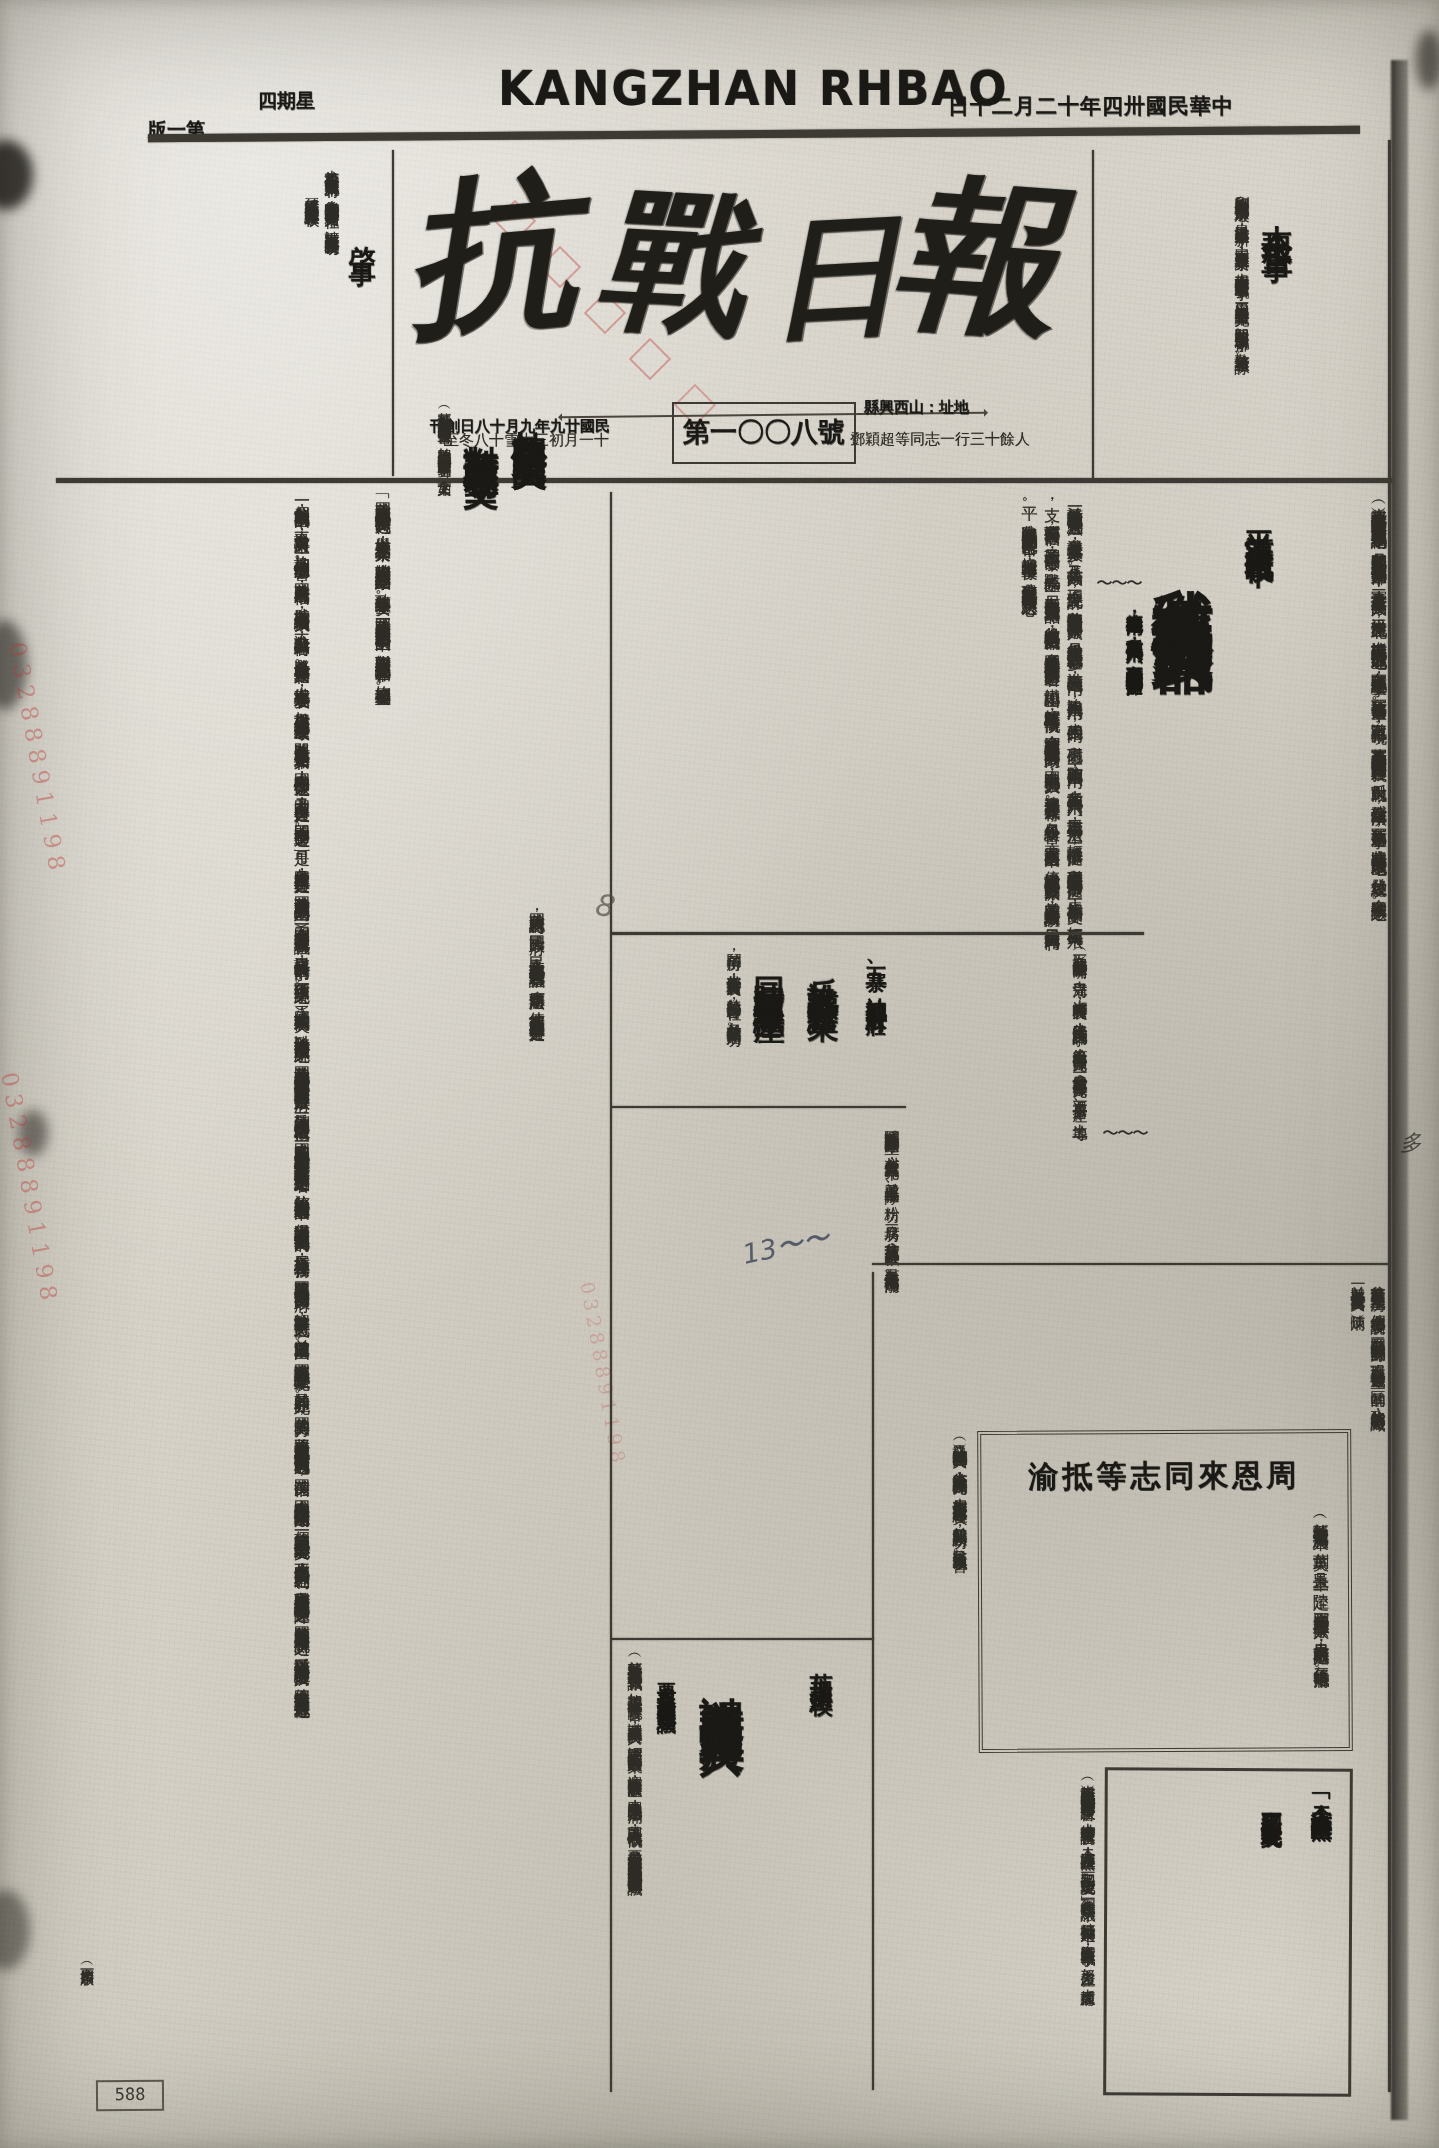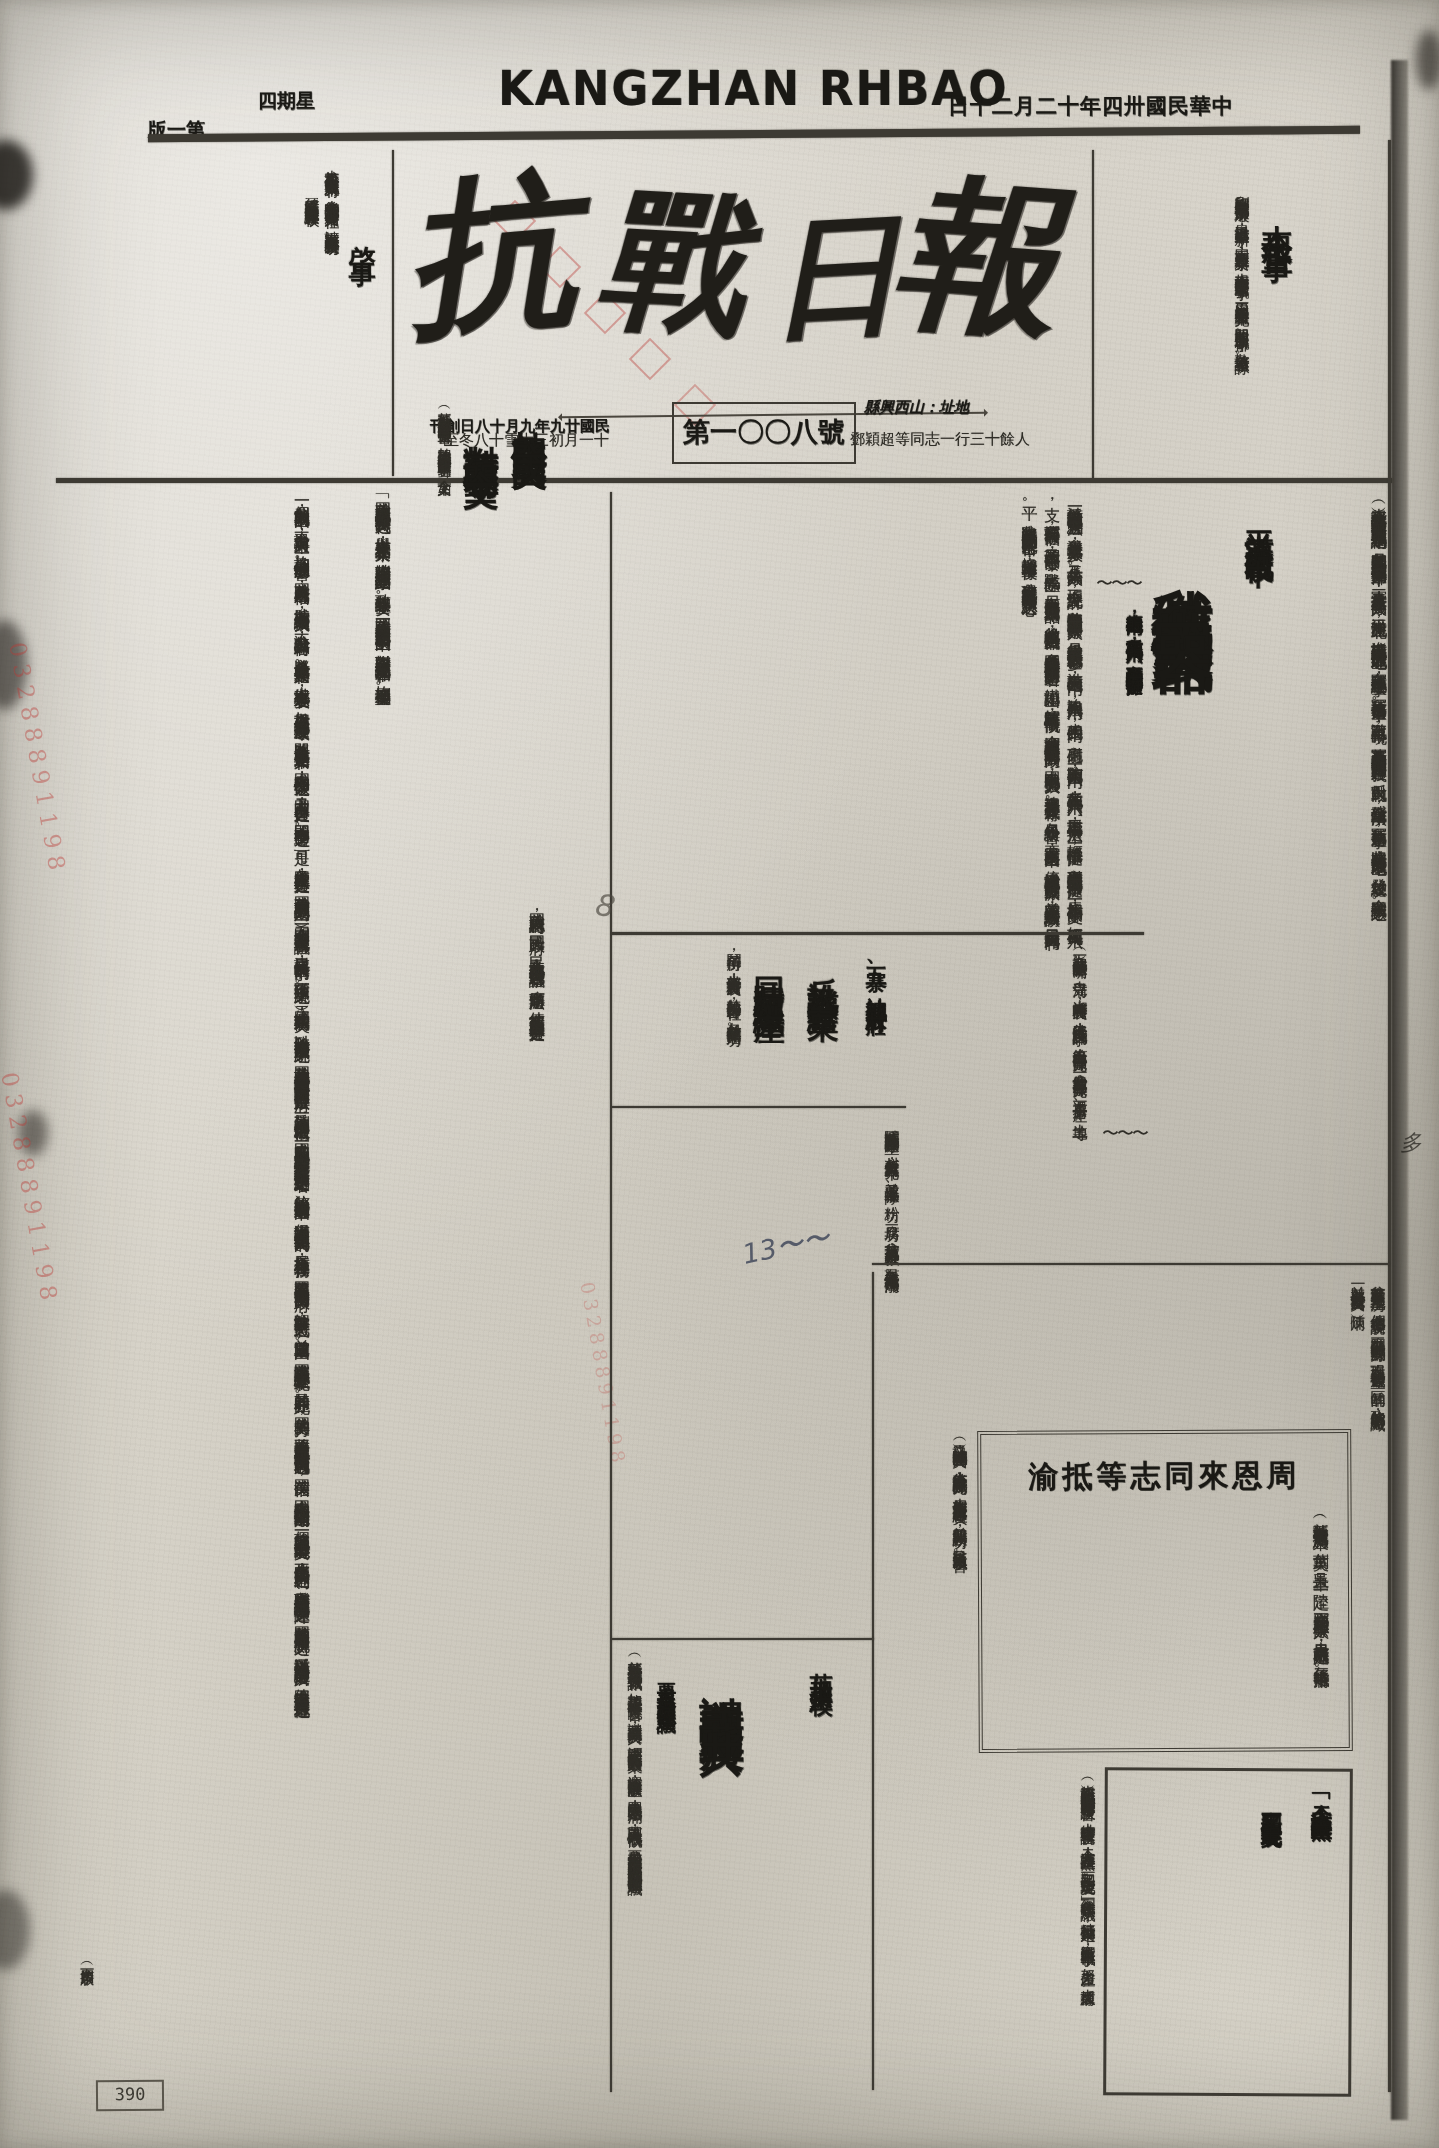--- a/index.html
+++ b/index.html
@@ -73,21 +73,21 @@
   <div class="abs calli" style="left:596px;top:164px;font-size:150px;transform:rotate(3deg);">戰</div>
   <div class="abs calli" style="left:770px;top:190px;font-size:130px;transform:rotate(-3deg);">日</div>
   <div class="abs calli" style="left:894px;top:146px;font-size:166px;transform:rotate(4deg);">報</div>
 
   <div class="abs ink hd" style="left:430px;top:400px;font-size:15px;margin-top:17px;">刊創日八十月九年九廿國民</div>
   <div class="abs ink" style="left:444px;top:431px;font-size:15px;">至冬八十雪大三初月一十</div>
   <div class="abs arrowline" style="left:560px;top:414px;width:426px;transform:rotate(-.6deg);"></div>
   <div class="abs frame" style="left:672px;top:402px;width:180px;height:58px;">
     <div class="ink hd" style="font-size:27px;text-align:center;line-height:56px;">第一〇〇八號</div>
   </div>
-  <div class="abs ink hd" style="left:864px;top:398px;font-size:15px;font-style:italic;">縣興西山：址地</div>
+  <div class="abs ink hd" style="left:864px;top:398px;font-size:15px;">縣興西山：址地</div>
   <div class="abs ink" style="left:850px;top:430px;font-size:15px;">鄧穎超等同志一行三十餘人</div>
   <div class="abs rule" style="left:1092px;top:150px;width:2px;height:328px;"></div>
 
   <div class="abs v ink" style="left:1104px;top:184px;width:148px;height:296px;font-size:15px;">印刷廠新五號鉛字都用麻壞了，最近已重鑄了新字，因重新裝置新字架，本報由本期起暫改用老五號字，兩三日內新字架裝置完畢，即照前用新五號字排。敬希讀者原諒。</div>
   <div class="abs v ink hd" style="left:1256px;top:200px;font-size:31px;letter-spacing:9px;">本報啓事</div>
 
   <div class="abs rule" style="left:56px;top:478px;width:1336px;height:5px;"></div>
   <div class="abs rule" style="left:1388px;top:140px;width:3px;height:1952px;"></div>
 
   <div class="abs v ink" style="left:1296px;top:494px;width:94px;height:938px;font-size:16px;">（本報訊）晉冀魯豫軍區司令部頃發表平漢路自衛戰役戰果總結稱：九月間國民黨軍第十一戰區孫連仲部第四十軍、三十軍及新八軍等三萬餘人，沿平漢路北犯，進抵磁縣馬頭鎮及漳河以北地區，向我軍陣地全線攻擊，我軍被迫自衛還擊。激戰至三十日晚，新八軍軍長高樹勛將軍率部萬餘人舉行起義，反對內戰。殘敵倉皇南潰，我軍乘勝追擊，將其包圍於漳河以南地區，發起總攻，全殲被圍之敵。</div>
@@ -135,16 +135,16 @@
 
   <div class="abs v hd" style="left:506px;top:402px;font-size:36px;letter-spacing:4px;">杜魯門發表美國</div>
   <div class="abs v hd" style="left:458px;top:416px;font-size:36px;letter-spacing:4px;">對華政策聲明全文</div>
   <div class="abs v ink" style="left:396px;top:400px;width:58px;height:478px;font-size:14px;">（新華社延安十七日電）美新聞處華盛頓十五日電：杜魯門總統今日發表美國對華政策聲明，全文如下：</div>
   <div class="abs v ink" style="left:316px;top:488px;width:78px;height:1140px;font-size:16px;">「美國政府認爲際此嶄新及希望無限之時代，舉世未來之和平及繁榮，端賴聯合國組織之國家團結，一致共謀集體安全。美國政府堅信一個強盛的團結的和民主的中國，對聯合國組織之成功及世界和平，均屬極端重要。</div>
   <div class="abs v ink" style="left:452px;top:900px;width:96px;height:560px;font-size:16px;">美國政府認爲，國民政府、民主人士及其他政治力量之代表會議，應商定辦法，使彼等在政府之內共負國事之責任。</div>
   <div class="abs v ink" style="left:76px;top:492px;width:238px;height:1588px;font-size:16px;line-height:1.5;">一個分裂與內戰的中國，不論目前與將來，均爲一個破壞性的影響。美國政府久已篤信，武裝衝突之繼續擴大，不論其出發點若何，必將危及世界安定與和平。本世紀之事變表示，如世界上任何地方和平遭受破壞，即將危及全世界之安全與和平。中國內部和平之恢復，乃中國人自己之責任，即國內事務之管理。可是，各主權國家人民之責任，美國政府已承認下列原則：（一）召開一全國主要政黨代表會議，謀早日解決目前內爭，獲致中國之統一。（二）停止國共武裝衝突，以政治協商方法促成中國之統一。美國及其他聯合國家已承認目前中華民國國民政府爲中國唯一合法政府，爲達到統一中國之適當機構。中國爲一九四三年開羅宣言與本年七月波茨坦宣言及日本投降條款規定之約束者，此等協定均以滿洲歸還中國、保護中國主權及領土完整爲目的。爲履行上述各項任務，美國已不得不協助中華民國國民政府，解除在華日軍之武裝，並遣送日軍回國。美國海軍陸戰隊之駐紮華北，其目的亦即在此。美國的支持，將不擴展至以美國軍事力量干涉中國任何內戰的過程。美國深信，中國內部和平之障礙如能消除，一個強盛統一與民主之中國必能實現，此不僅爲中國人民之福利，亦爲聯合國組織之成功及世界和平之保障。美國並願於中國趨向和平統一之時，以種種方法協助中國之經濟復興，使中國在世界上獲得其應有之地位。</div>
   <div class="abs v ink" style="left:78px;top:1956px;font-size:14px;">（下接第四版）</div>
 
   <div class="abs" style="left:96px;top:2080px;width:64px;height:27px;border:2px solid #5a564c;transform:rotate(-.5deg);">
-    <div style="font-size:17px;color:#3c3a33;text-align:center;line-height:25px;font-family:'DejaVu Sans Mono','Liberation Mono',monospace;">390</div>
+    <div style="font-size:17px;color:#3c3a33;text-align:center;line-height:25px;font-family:'DejaVu Sans Mono','Liberation Mono',monospace;">588</div>
   </div>
 
 </div>
 
 </body></html>

